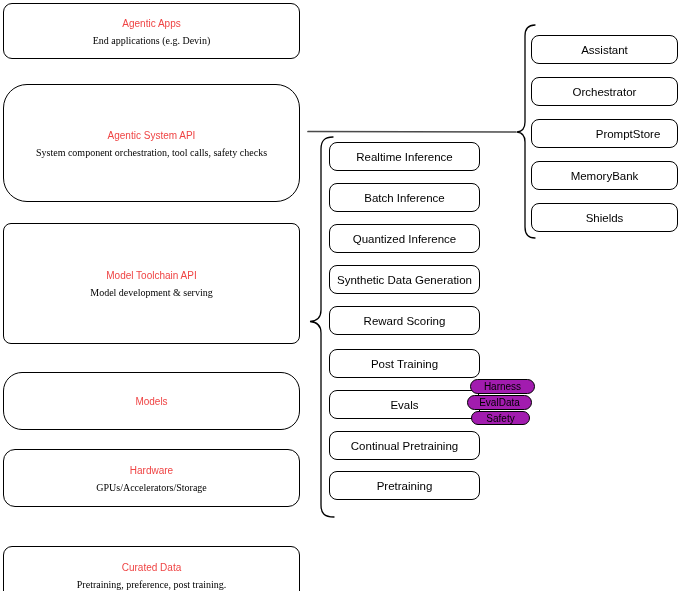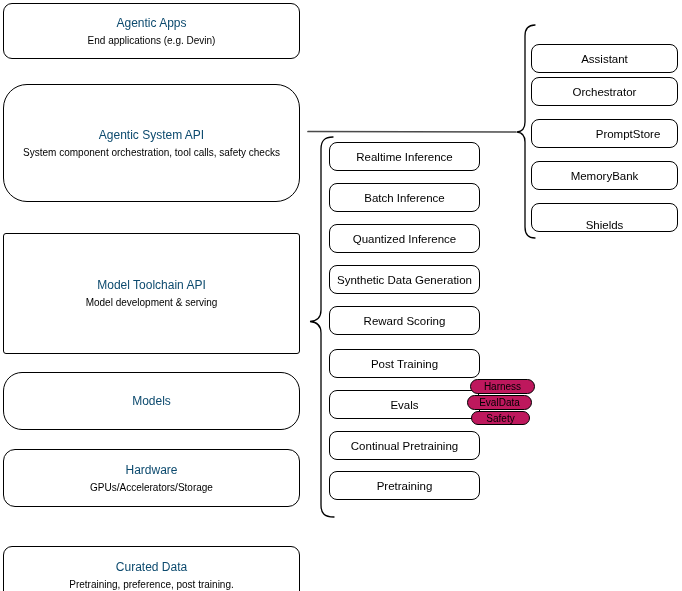--- a/index.html
+++ b/index.html
@@ -22,88 +22,89 @@
     border: 1px solid #000000;
     box-sizing: border-box;
     display: flex;
     flex-direction: column;
     align-items: center;
     justify-content: center;
     text-align: center;
     z-index: 1;
   }
   .box .title {
-    font-size: 12px;
+    font-size: 10px;
     line-height: 15px;
-    color: #0c4a6e;
+    color: #ef4444;
     white-space: nowrap;
   }
   .box .subtitle {
     font-size: 10px;
     line-height: 12px;
     margin-top: 4px;
     color: #000000;
     white-space: nowrap;
+    font-family: Liberation Serif, serif;
   }
   .node-label {
     font-size: 11.5px;
     color: #000000;
     white-space: nowrap;
   }
   .mbox, .rbox {
     position: absolute;
     background: #ffffff;
     border: 1px solid #000000;
     border-radius: 8px;
     box-sizing: border-box;
     display: flex;
     align-items: center;
     justify-content: center;
     z-index: 1;
   }
   .pill {
     position: absolute;
-    background: #be185d;
+    background: #a21caf;
     border: 1px solid #000000;
     border-radius: 9px;
     box-sizing: border-box;
     display: flex;
     align-items: center;
     justify-content: center;
     font-size: 10px;
     white-space: nowrap;
     z-index: 3;
   }
   .overlay {
     position: absolute;
     left: 0;
     top: 0;
     z-index: 2;
     pointer-events: none;
   }
   
   .lb0 { left: 3px; top: 3px;   width: 297px; height: 56px;  border-radius: 9px; }
   .lb1 { left: 3px; top: 84px;  width: 297px; height: 118px; border-radius: 24px; }
-  .lb2 { left: 3px; top: 223px; width: 297px; height: 121px; border-radius: 3px; margin-top: 10px; }
+  .lb2 { left: 3px; top: 223px; width: 297px; height: 121px; border-radius: 8px; }
   .lb3 { left: 3px; top: 372px; width: 297px; height: 58px;  border-radius: 19px; }
   .lb4 { left: 3px; top: 449px; width: 297px; height: 58px;  border-radius: 12px; }
   .lb5 { left: 3px; top: 530px; width: 297px; height: 59px;  border-radius: 9px; margin-top: 16px; }
   
   .mb { left: 329px; width: 151px; height: 29px; }
   .mb0 { top: 142px; } .mb1 { top: 183px; } .mb2 { top: 224px; }
   .mb3 { top: 265px; } .mb4 { top: 306px; } .mb5 { top: 349px; }
   .mb6 { top: 390px; } .mb7 { top: 431px; } .mb8 { top: 471px; }
   
   .pl0 { left: 470px; top: 379px; width: 65px; height: 15px; }
   .pl1 { left: 467px; top: 395px; width: 65px; height: 15px; }
   .pl2 { left: 471px; top: 411px; width: 59px; height: 14px; }
   
   .rb { left: 531px; width: 147px; height: 29px; }
-  .rb0 { top: 44px; } .rb1 { top: 77px; } .rb2 { top: 119px; padding-left: 47px; }
-  .rb3 { top: 161px; } .rb4 { top: 203px; align-items: flex-end; }
+  .rb0 { top: 35px; } .rb1 { top: 77px; } .rb2 { top: 119px; padding-left: 47px; }
+  .rb3 { top: 161px; } .rb4 { top: 203px; }
 </style>
 </head>
 <body>
 
 <div class="canvas">
 
   <div class="box lb0">
     <div class="title">Agentic Apps</div>
     <div class="subtitle">End applications (e.g. Devin)</div>
   </div>

